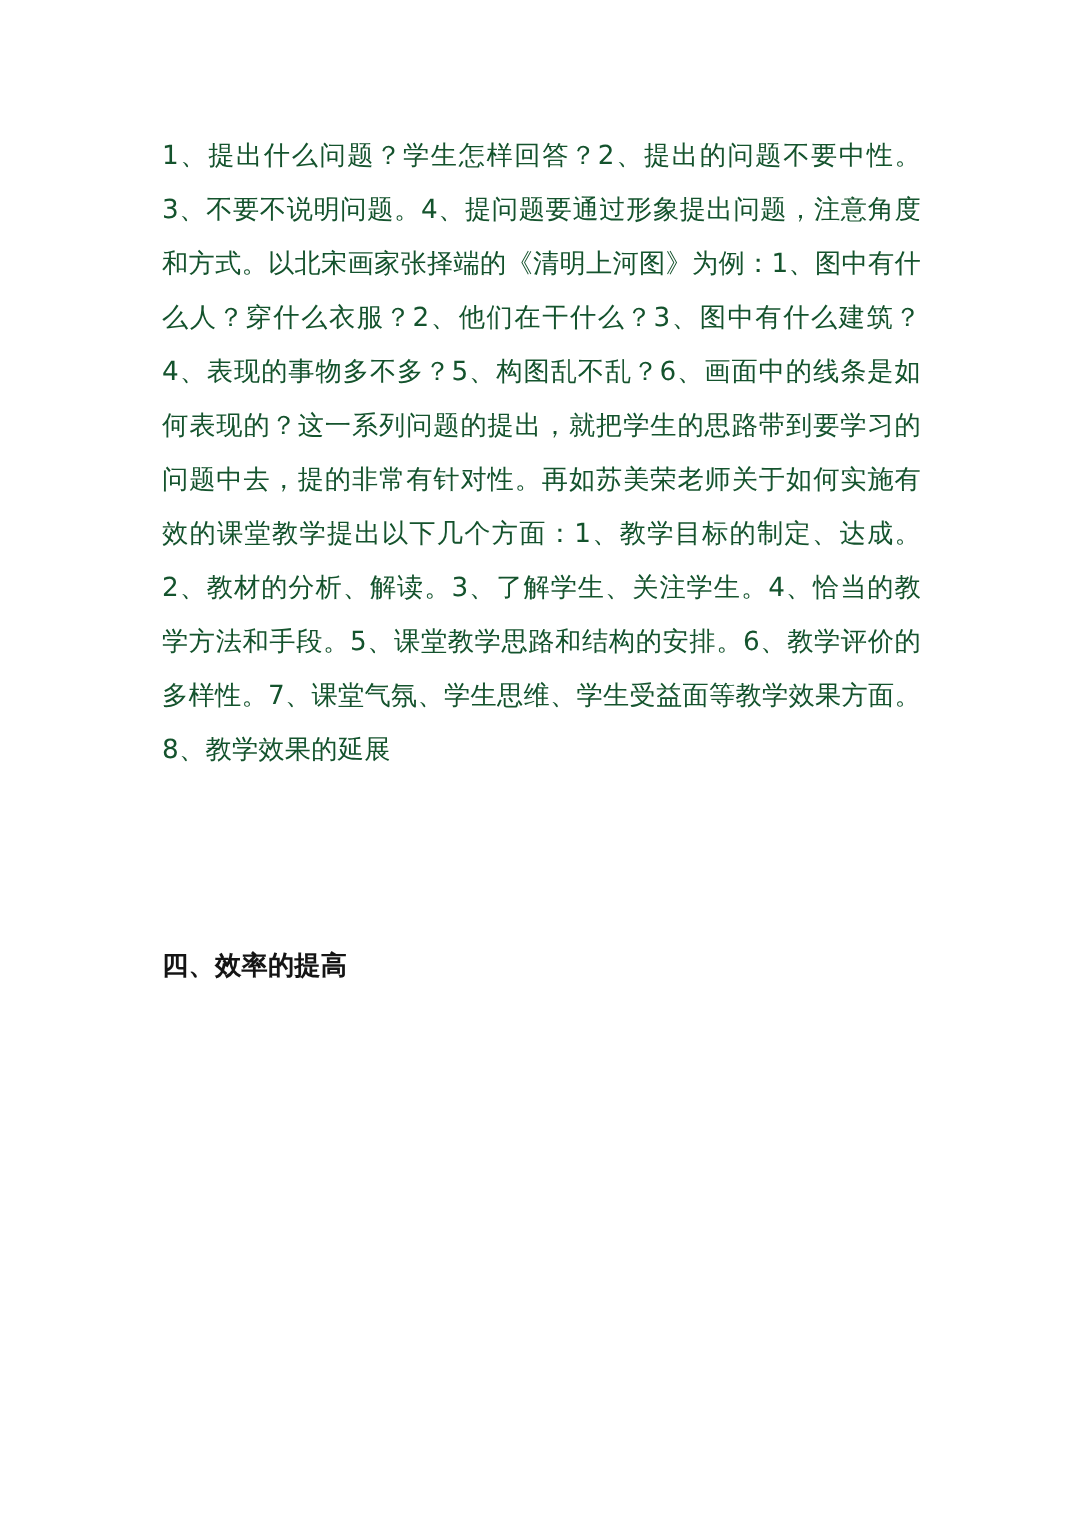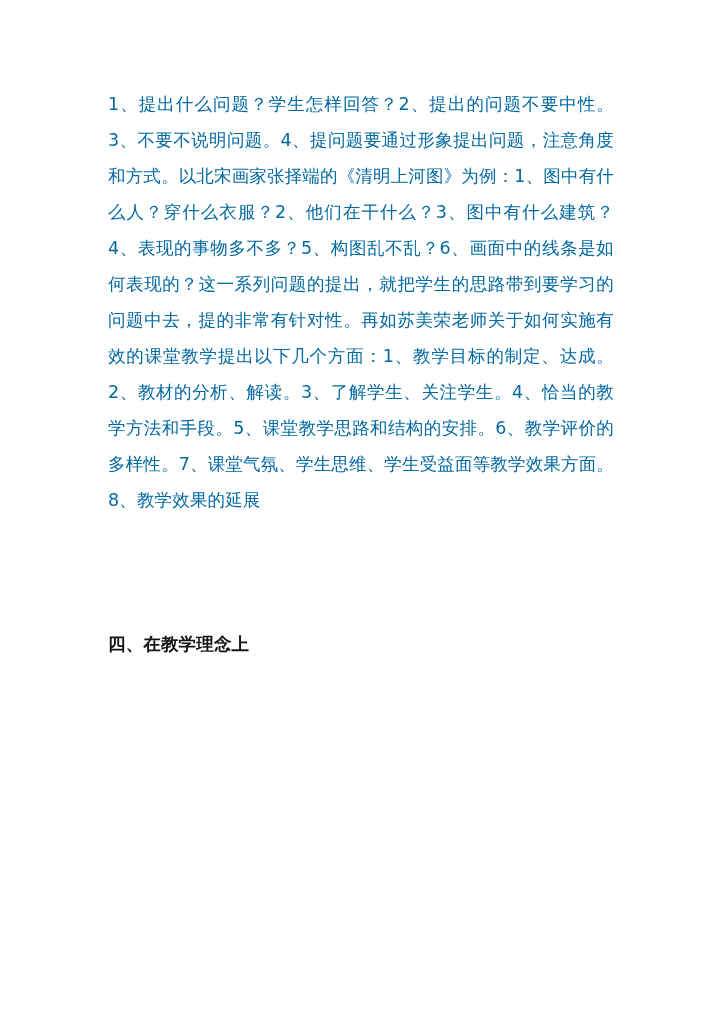--- a/index.html
+++ b/index.html
@@ -23,21 +23,21 @@
   }
   .content {
     position: absolute;
     left: 108px;
     top: 86px;
     width: 506px;
   }
   .para {
     font-size: 17.5px;
     line-height: 36px;
-    color: #0369a1;
+    color: #14532d;
     text-align: justify;
     text-justify: inter-character;
     letter-spacing: 0.15px;
     margin: 0;
     white-space: normal;
     word-break: break-all;
   }
   .spacer-1 { height: 108px; }
   .spacer-2 { height: 144px; }
   .heading {
@@ -63,19 +63,19 @@
 </head>
 <body>
 
 <div class="page">
   <div class="content">
 
     <p class="para">1、提出什么问题？学生怎样回答？2、提出的问题不要中性。3、不要不说明问题。4、提问题要通过形象提出问题，注意角度和方式。以北宋画家张择端的《清明上河图》为例：1、图中有什么人？穿什么衣服？2、他们在干什么？3、图中有什么建筑？4、表现的事物多不多？5、构图乱不乱？6、画面中的线条是如何表现的？这一系列问题的提出，就把学生的思路带到要学习的问题中去，提的非常有针对性。再如苏美荣老师关于如何实施有效的课堂教学提出以下几个方面：1、教学目标的制定、达成。2、教材的分析、解读。3、了解学生、关注学生。4、恰当的教学方法和手段。5、课堂教学思路和结构的安排。6、教学评价的多样性。7、课堂气氛、学生思维、学生受益面等教学效果方面。8、教学效果的延展</p>
 
     <div class="spacer-1"></div>
 
-    <p class="heading">四、在教学理念上</p>
+    <p class="heading">四、效率的提高</p>
 
     <div class="spacer-2"></div>
 
 
   </div>
 </div>
 
 </body></html>

